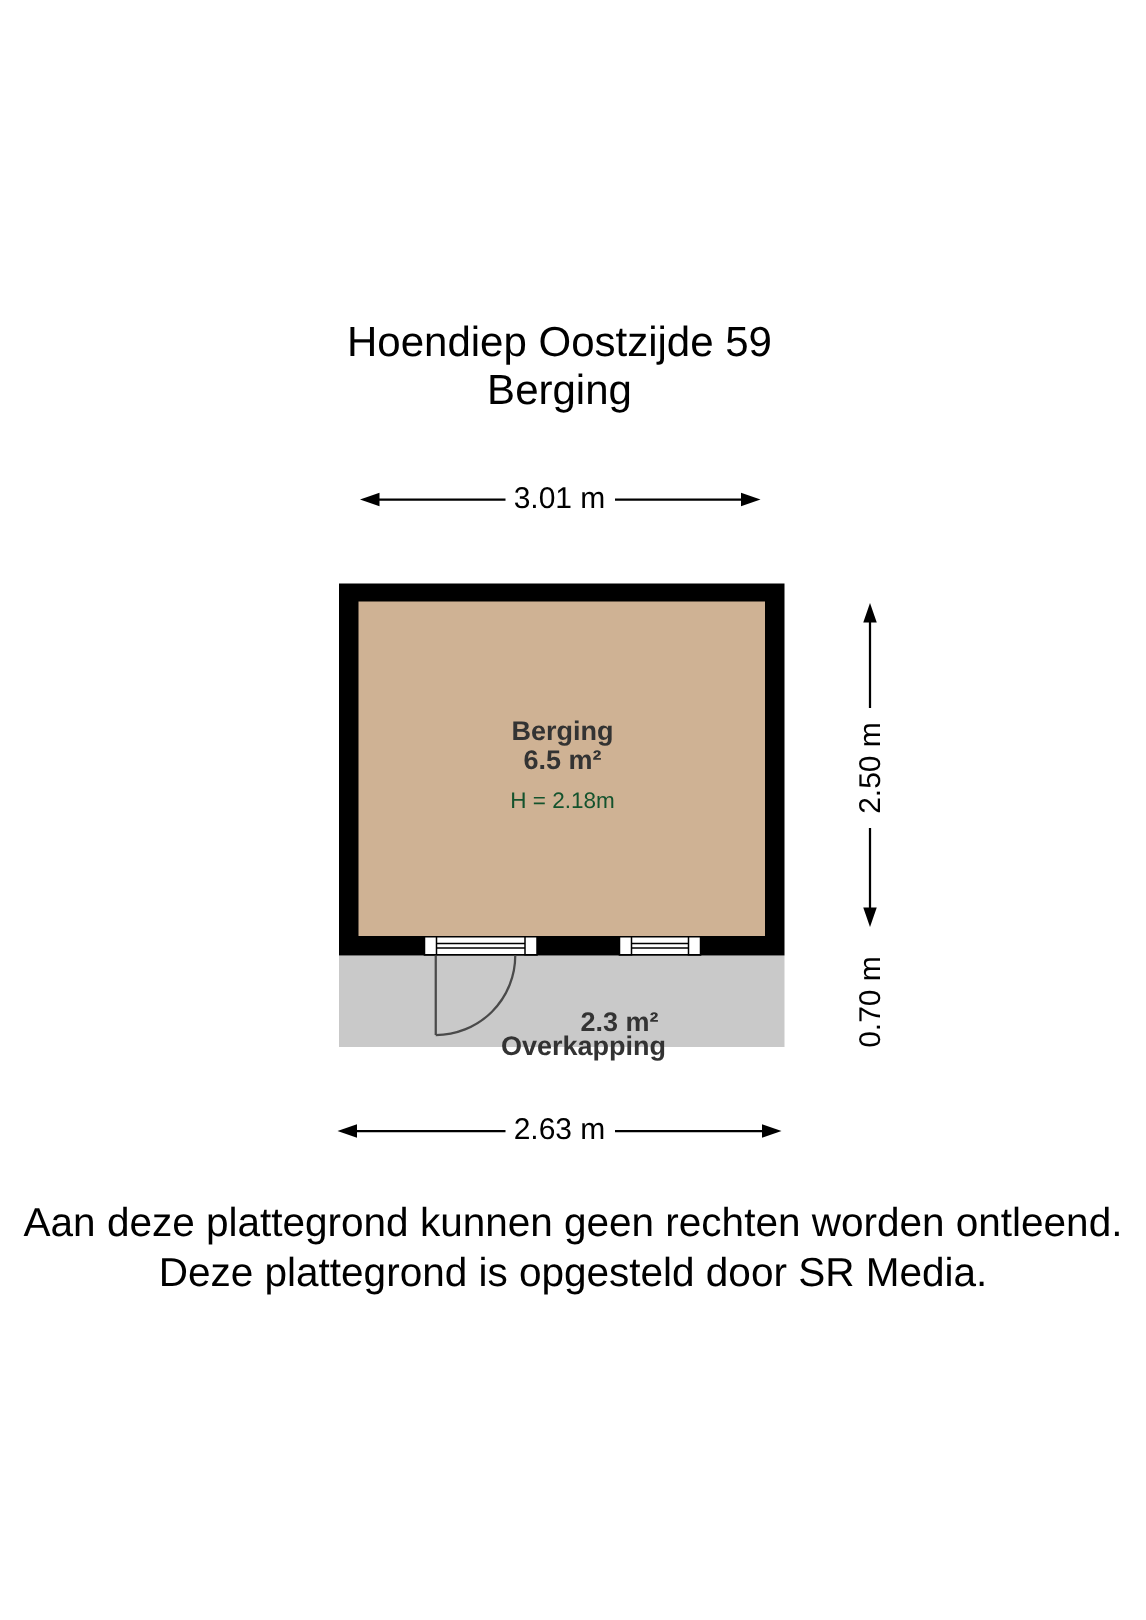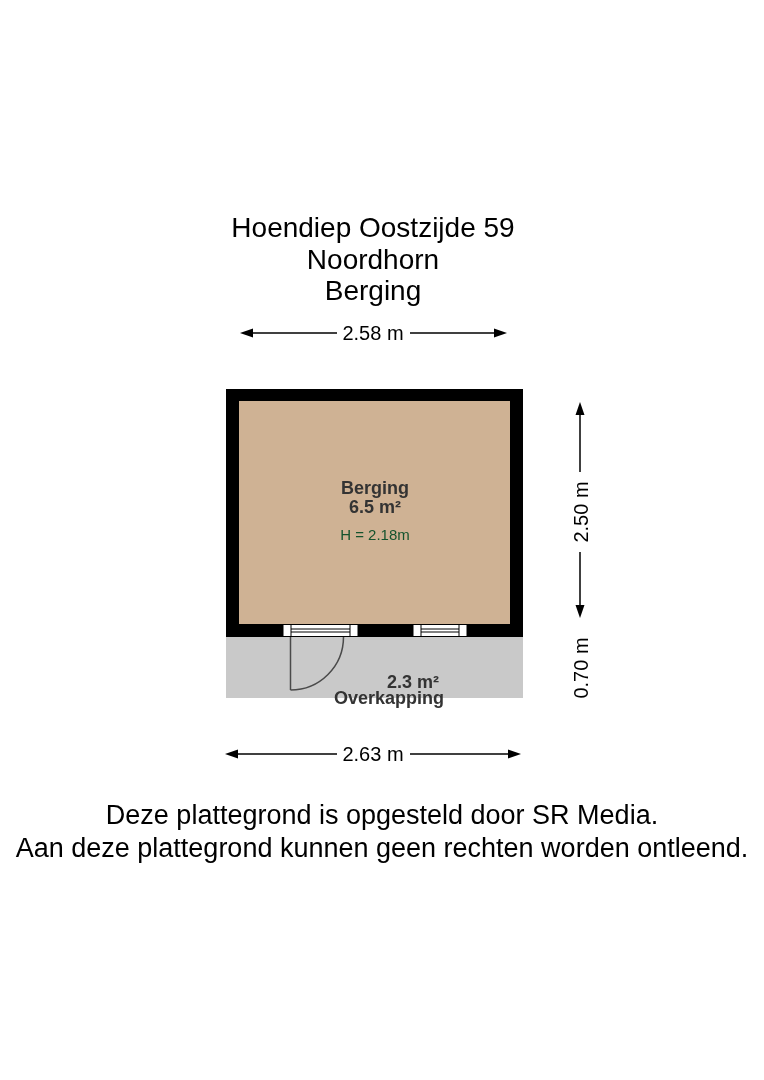--- a/index.html
+++ b/index.html
@@ -44,21 +44,20 @@
     white-space: nowrap;
   }
 </style>
 </head>
 <body>
 
 <div class="canvas">
 
   <div class="title-block">
     <div>Hoendiep Oostzijde 59</div>
-    <div>Noordhorn</div>
     <div>Berging</div>
   </div>
 
   <svg class="plan-svg" width="764" height="1080" viewBox="0 0 764 1080">
 
     <rect x="226" y="637" width="297" height="61" fill="#c9c9c9"></rect>
 
     <rect x="226" y="389" width="297" height="248" fill="#000000"></rect>
 
     <rect x="239" y="401" width="271" height="223" fill="#cfb294"></rect>
@@ -99,30 +98,30 @@
     </g>
 
     <g stroke="#000000" stroke-width="1.5" fill="#000000">
       <line x1="580" y1="414" x2="580" y2="472"></line>
       <line x1="580" y1="552" x2="580" y2="606"></line>
       <polygon points="580,402 575.5,415 584.5,415" stroke="none"></polygon>
       <polygon points="580,618 575.5,605 584.5,605" stroke="none"></polygon>
     </g>
   </svg>
 
-  <div class="lbl dim-label" style="left:373px; top:333px;">2.58 m</div>
+  <div class="lbl dim-label" style="left:373px; top:333px;">3.01 m</div>
   <div class="lbl dim-label" style="left:373px; top:754px;">2.63 m</div>
   <div class="lbl dim-label rot" style="left:581px; top:512px;">2.50 m</div>
   <div class="lbl dim-label rot" style="left:581px; top:668px;">0.70 m</div>
 
   <div class="lbl room-name" style="left:375px; top:488px;">Berging</div>
   <div class="lbl room-area" style="left:375px; top:507px;">6.5 m²</div>
   <div class="lbl room-height" style="left:375px; top:534px;">H = 2.18m</div>
 
   <div class="lbl room-name" style="left:389px; top:698px;">Overkapping</div>
   <div class="lbl room-area" style="left:413px; top:682px;">2.3 m²</div>
 
   <div class="footer-block">
+    <div>Aan deze plattegrond kunnen geen rechten worden ontleend.</div>
     <div>Deze plattegrond is opgesteld door SR Media.</div>
-    <div>Aan deze plattegrond kunnen geen rechten worden ontleend.</div>
   </div>
 
 </div>
 
 </body></html>

